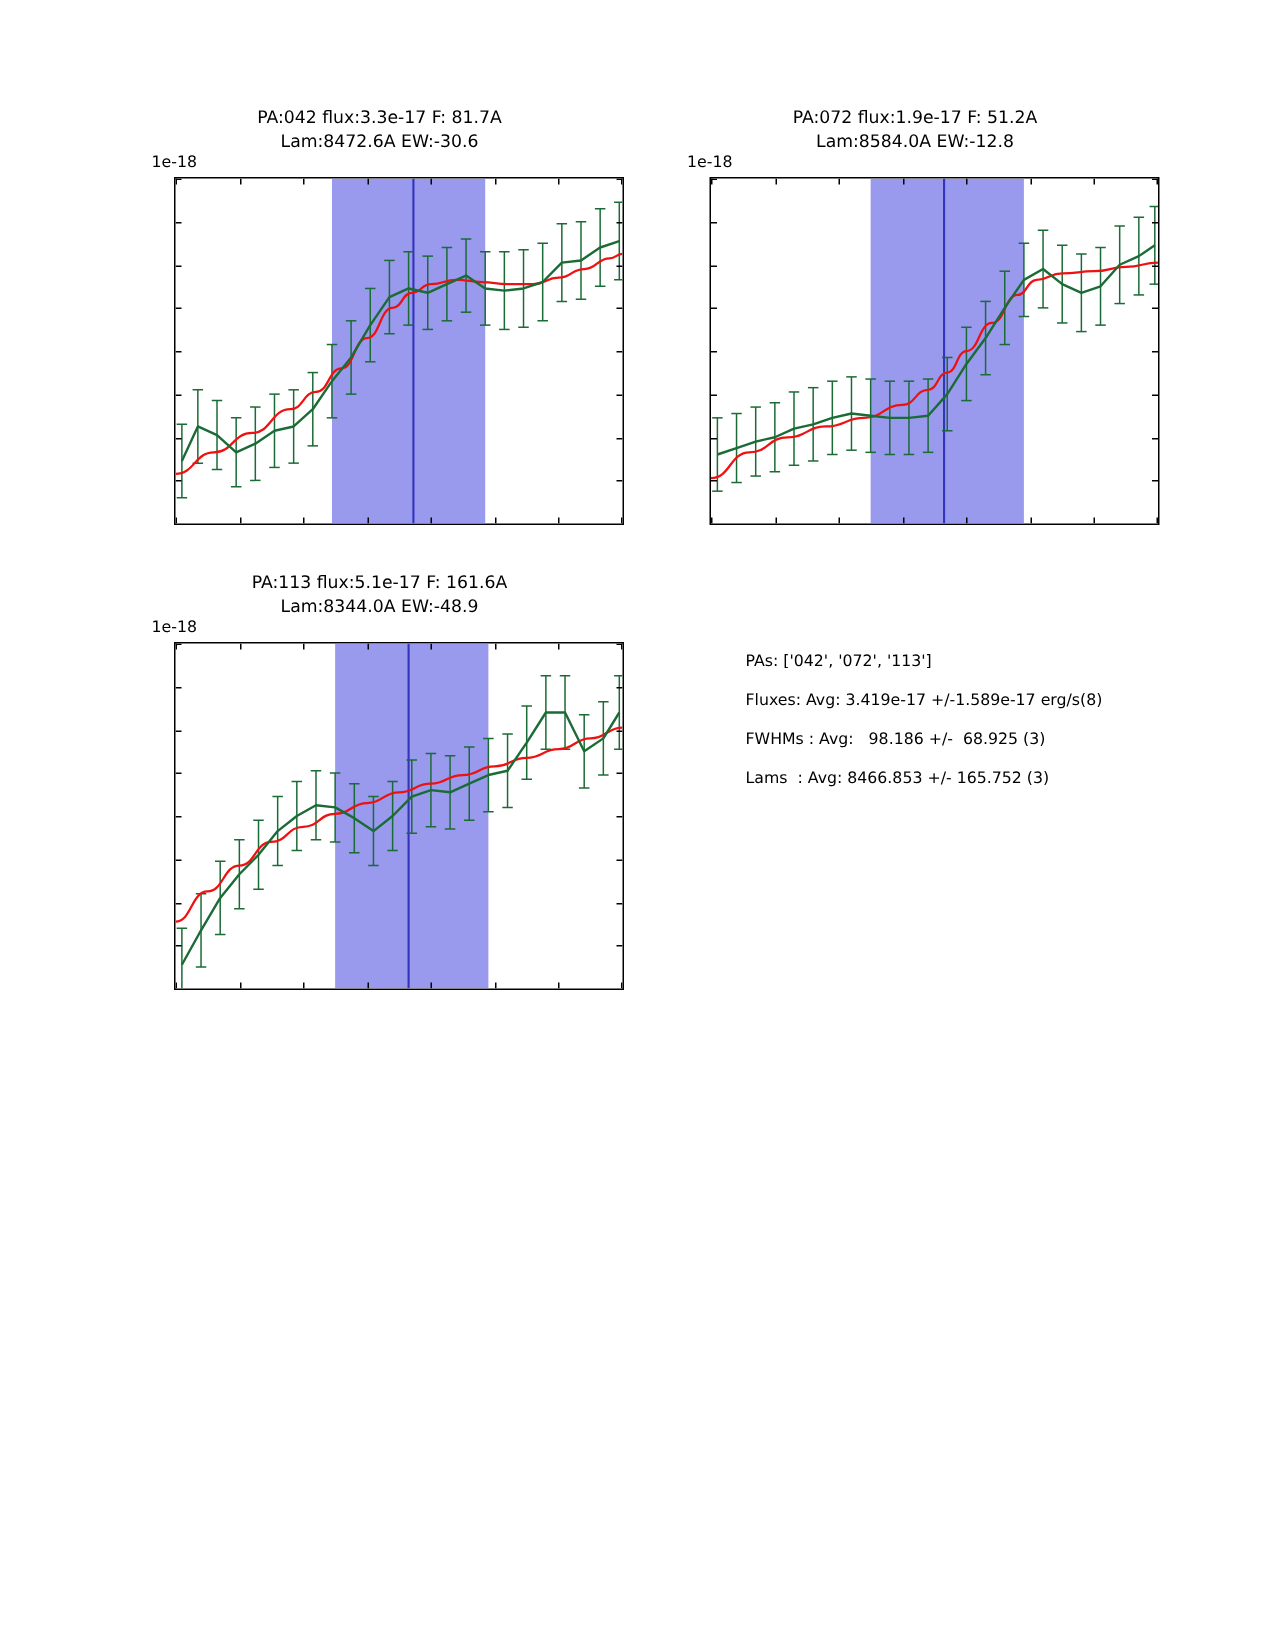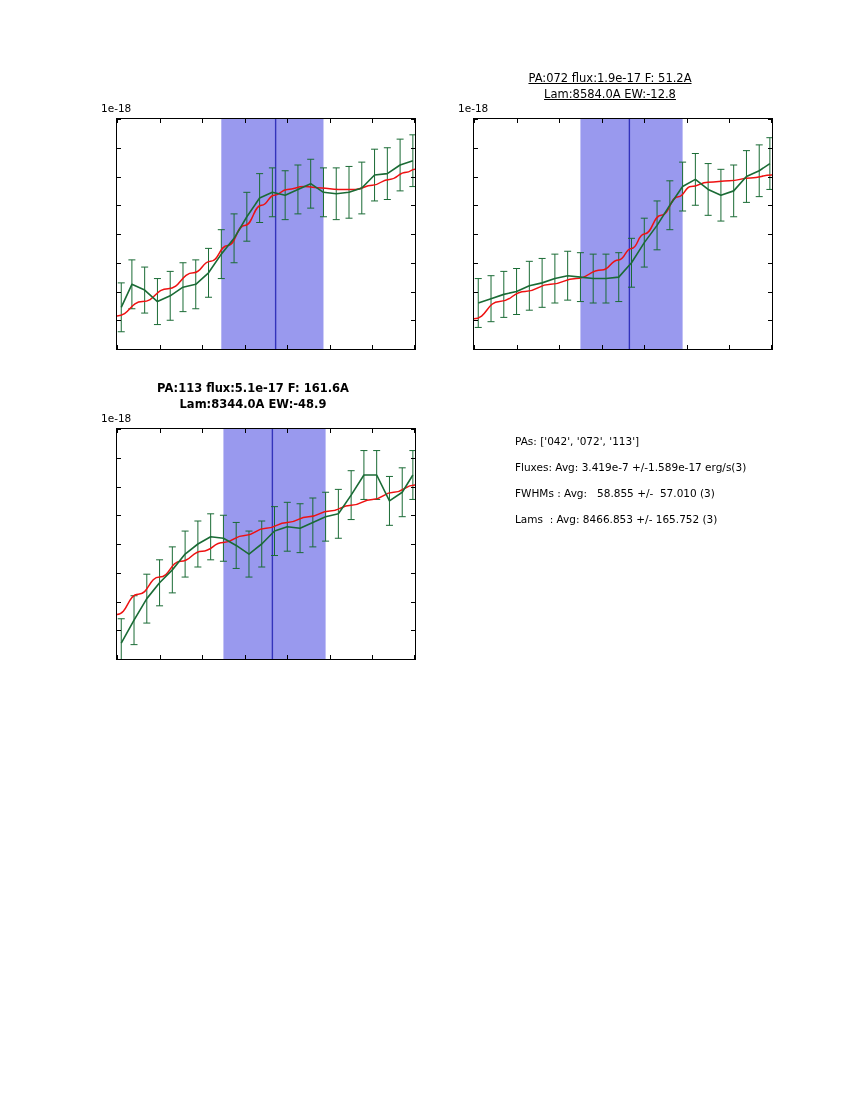--- a/index.html
+++ b/index.html
@@ -76,20 +76,22 @@
     white-space: pre;
   }
   svg { display: block; }
 </style>
 </head>
 <body>
 
 <div class="page">
 
   <div class="panel" style="left:88px; top:70px; width:330px; height:320px;">
+    <div class="panel-title" style="top:0px;">PA:042 flux:3.3e-17 F: 81.7A
+Lam:8472.6A EW:-30.6</div>
     <div class="exp-label" style="left:13px; top:32px;">1e-18</div>
     <div class="plotbox" id="plot0" style="left:28px; top:48px; width:300px; height:232px;">
         <svg width="298" height="230">
           <rect x="104.3" y="0" width="102.17142857142856" height="230" fill="#9999ee"></rect>
           <line x1="158.621142857143" x2="158.621142857143" y1="0" y2="230" stroke="#3333bb" stroke-width="1.4"></line>
           <g>
             <line x1="4.257142857142857" x2="4.257142857142857" y1="163.875" y2="212.74999999999997" stroke="#1a6b35" stroke-width="1"></line>
             <line x1="0.7571428571428571" x2="7.757142857142857" y1="163.875" y2="163.875" stroke="#1a6b35" stroke-width="1"></line>
             <line x1="0.7571428571428571" x2="7.757142857142857" y1="212.74999999999997" y2="212.74999999999997" stroke="#1a6b35" stroke-width="1"></line>
             <line x1="14.9" x2="14.9" y1="140.87499999999994" y2="189.74999999999994" stroke="#1a6b35" stroke-width="1"></line>
@@ -196,21 +198,21 @@
         <div class="xtickmark " style="left: 212.857px;"></div>
         <div class="xtickmark top" style="left: 212.857px;"></div>
         <div class="xtickmark " style="left: 255.429px;"></div>
         <div class="xtickmark top" style="left: 255.429px;"></div>
         <div class="xtickmark " style="left: 297px;"></div>
         <div class="xtickmark top" style="left: 297px;"></div>
       </div>
   </div>
 
   <div class="panel" style="left:445px; top:70px; width:330px; height:320px;">
-    <div class="panel-title" style="top:0px;text-decoration:underline;">PA:072 flux:1.9e-17 F: 51.2A
+    <div class="panel-title" style="top:0px;">PA:072 flux:1.9e-17 F: 51.2A
 Lam:8584.0A EW:-12.8</div>
     <div class="exp-label" style="left:13px; top:32px;">1e-18</div>
     <div class="plotbox" id="plot1" style="left:28px; top:48px; width:300px; height:232px;">
         <svg width="298" height="230">
           <rect x="106.42857142857143" y="0" width="102.17142857142856" height="230" fill="#9999ee"></rect>
           <line x1="155.3857142857143" x2="155.3857142857143" y1="0" y2="230" stroke="#3333bb" stroke-width="1.4"></line>
           <g>
             <line x1="4.257142857142857" x2="4.257142857142857" y1="159.56250000000009" y2="208.43750000000009" stroke="#1a6b35" stroke-width="1"></line>
             <line x1="0.7571428571428571" x2="7.757142857142857" y1="159.56250000000009" y2="159.56250000000009" stroke="#1a6b35" stroke-width="1"></line>
             <line x1="0.7571428571428571" x2="7.757142857142857" y1="208.43750000000009" y2="208.43750000000009" stroke="#1a6b35" stroke-width="1"></line>
@@ -318,21 +320,21 @@
         <div class="xtickmark " style="left: 212.857px;"></div>
         <div class="xtickmark top" style="left: 212.857px;"></div>
         <div class="xtickmark " style="left: 255.429px;"></div>
         <div class="xtickmark top" style="left: 255.429px;"></div>
         <div class="xtickmark " style="left: 297px;"></div>
         <div class="xtickmark top" style="left: 297px;"></div>
       </div>
   </div>
 
   <div class="panel" style="left:88px; top:380px; width:330px; height:320px;">
-    <div class="panel-title" style="top:0px;font-weight:bold;">PA:113 flux:5.1e-17 F: 161.6A
+    <div class="panel-title" style="top:0px;">PA:113 flux:5.1e-17 F: 161.6A
 Lam:8344.0A EW:-48.9</div>
     <div class="exp-label" style="left:13px; top:32px;">1e-18</div>
     <div class="plotbox" id="plot2" style="left:28px; top:48px; width:300px; height:232px;">
         <svg width="298" height="230">
           <rect x="106.42857142857143" y="0" width="102.17142857142856" height="230" fill="#9999ee"></rect>
           <line x1="155.3857142857143" x2="155.3857142857143" y1="0" y2="230" stroke="#3333bb" stroke-width="1.4"></line>
           <g>
             <line x1="4.257142857142857" x2="4.257142857142857" y1="189.74999999999997" y2="238.62499999999994" stroke="#1a6b35" stroke-width="1"></line>
             <line x1="0.7571428571428571" x2="7.757142857142857" y1="189.74999999999997" y2="189.74999999999997" stroke="#1a6b35" stroke-width="1"></line>
             <line x1="0.7571428571428571" x2="7.757142857142857" y1="238.62499999999994" y2="238.62499999999994" stroke="#1a6b35" stroke-width="1"></line>
@@ -439,20 +441,20 @@
         <div class="xtickmark top" style="left: 170.286px;"></div>
         <div class="xtickmark " style="left: 212.857px;"></div>
         <div class="xtickmark top" style="left: 212.857px;"></div>
         <div class="xtickmark " style="left: 255.429px;"></div>
         <div class="xtickmark top" style="left: 255.429px;"></div>
         <div class="xtickmark " style="left: 297px;"></div>
         <div class="xtickmark top" style="left: 297px;"></div>
       </div>
   </div>
 
-  <div class="stats" style="left:515px; top:428px; width:320px;">
+  <div class="stats" style="left:497px; top:428px; width:320px;">
     <div>PAs: ['042', '072', '113']</div>
-    <div>Fluxes: Avg: 3.419e-7 +/-1.589e-17 erg/s(3)</div>
-    <div>FWHMs : Avg:   58.855 +/-  57.010 (3)</div>
+    <div>Fluxes: Avg: 3.419e-17 +/-1.589e-17 erg/s(8)</div>
+    <div>FWHMs : Avg:   98.186 +/-  68.925 (3)</div>
     <div>Lams  : Avg: 8466.853 +/- 165.752 (3)</div>
   </div>
 
 </div>
 
 </body></html>

